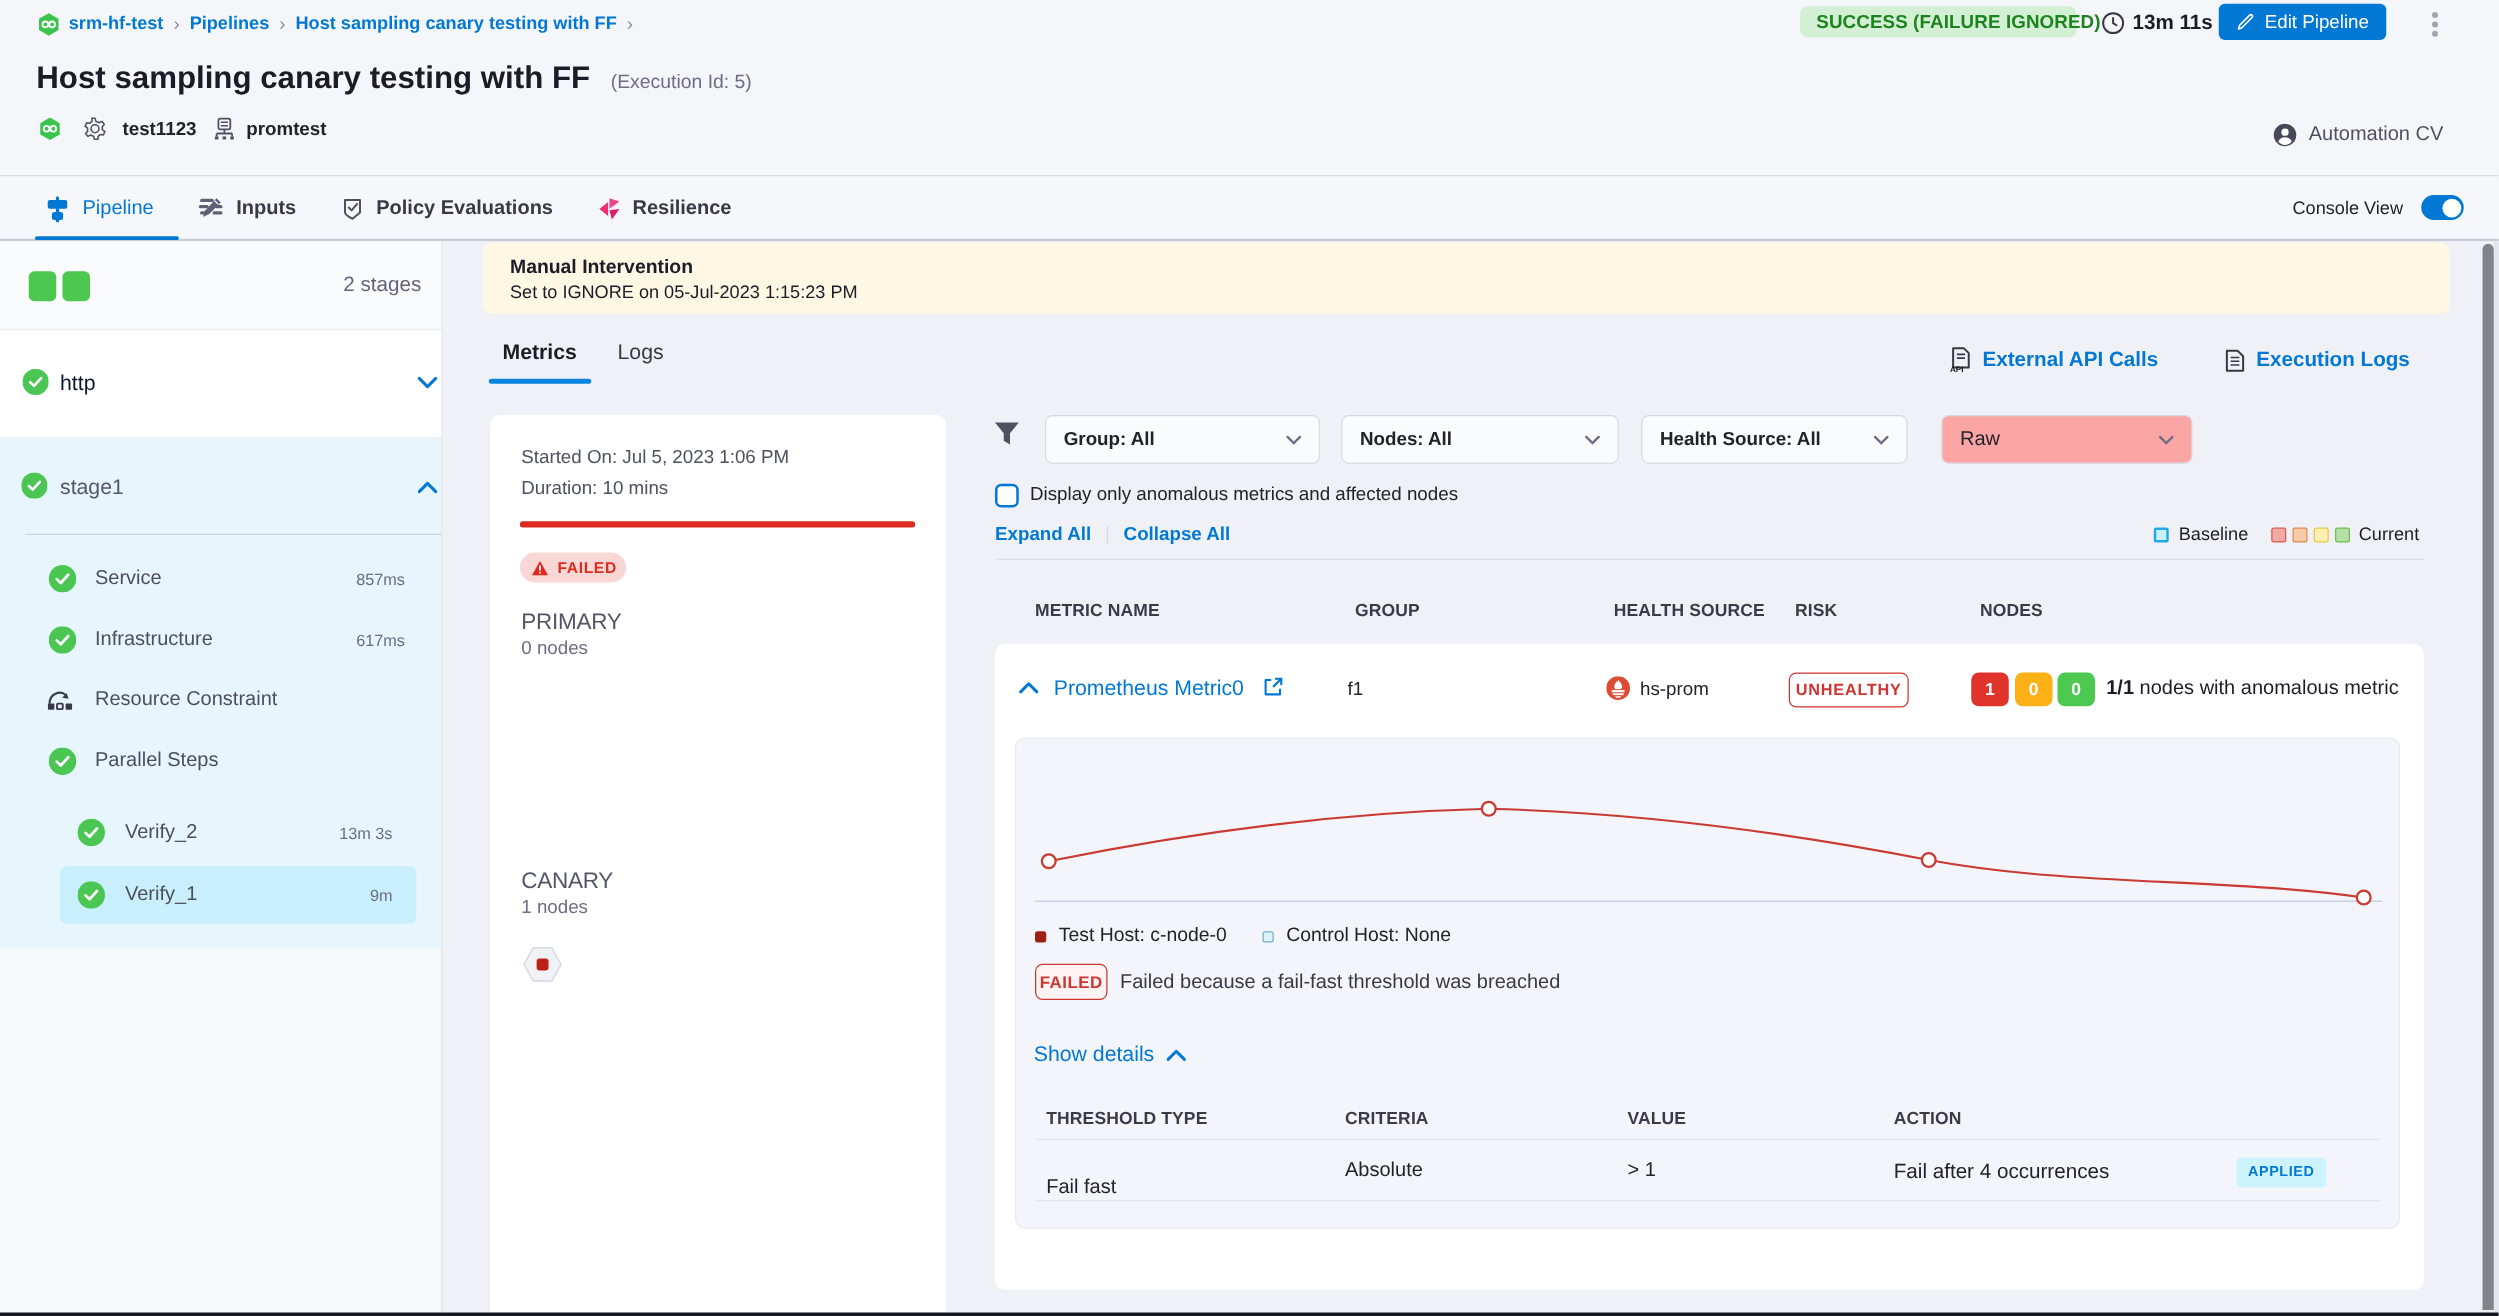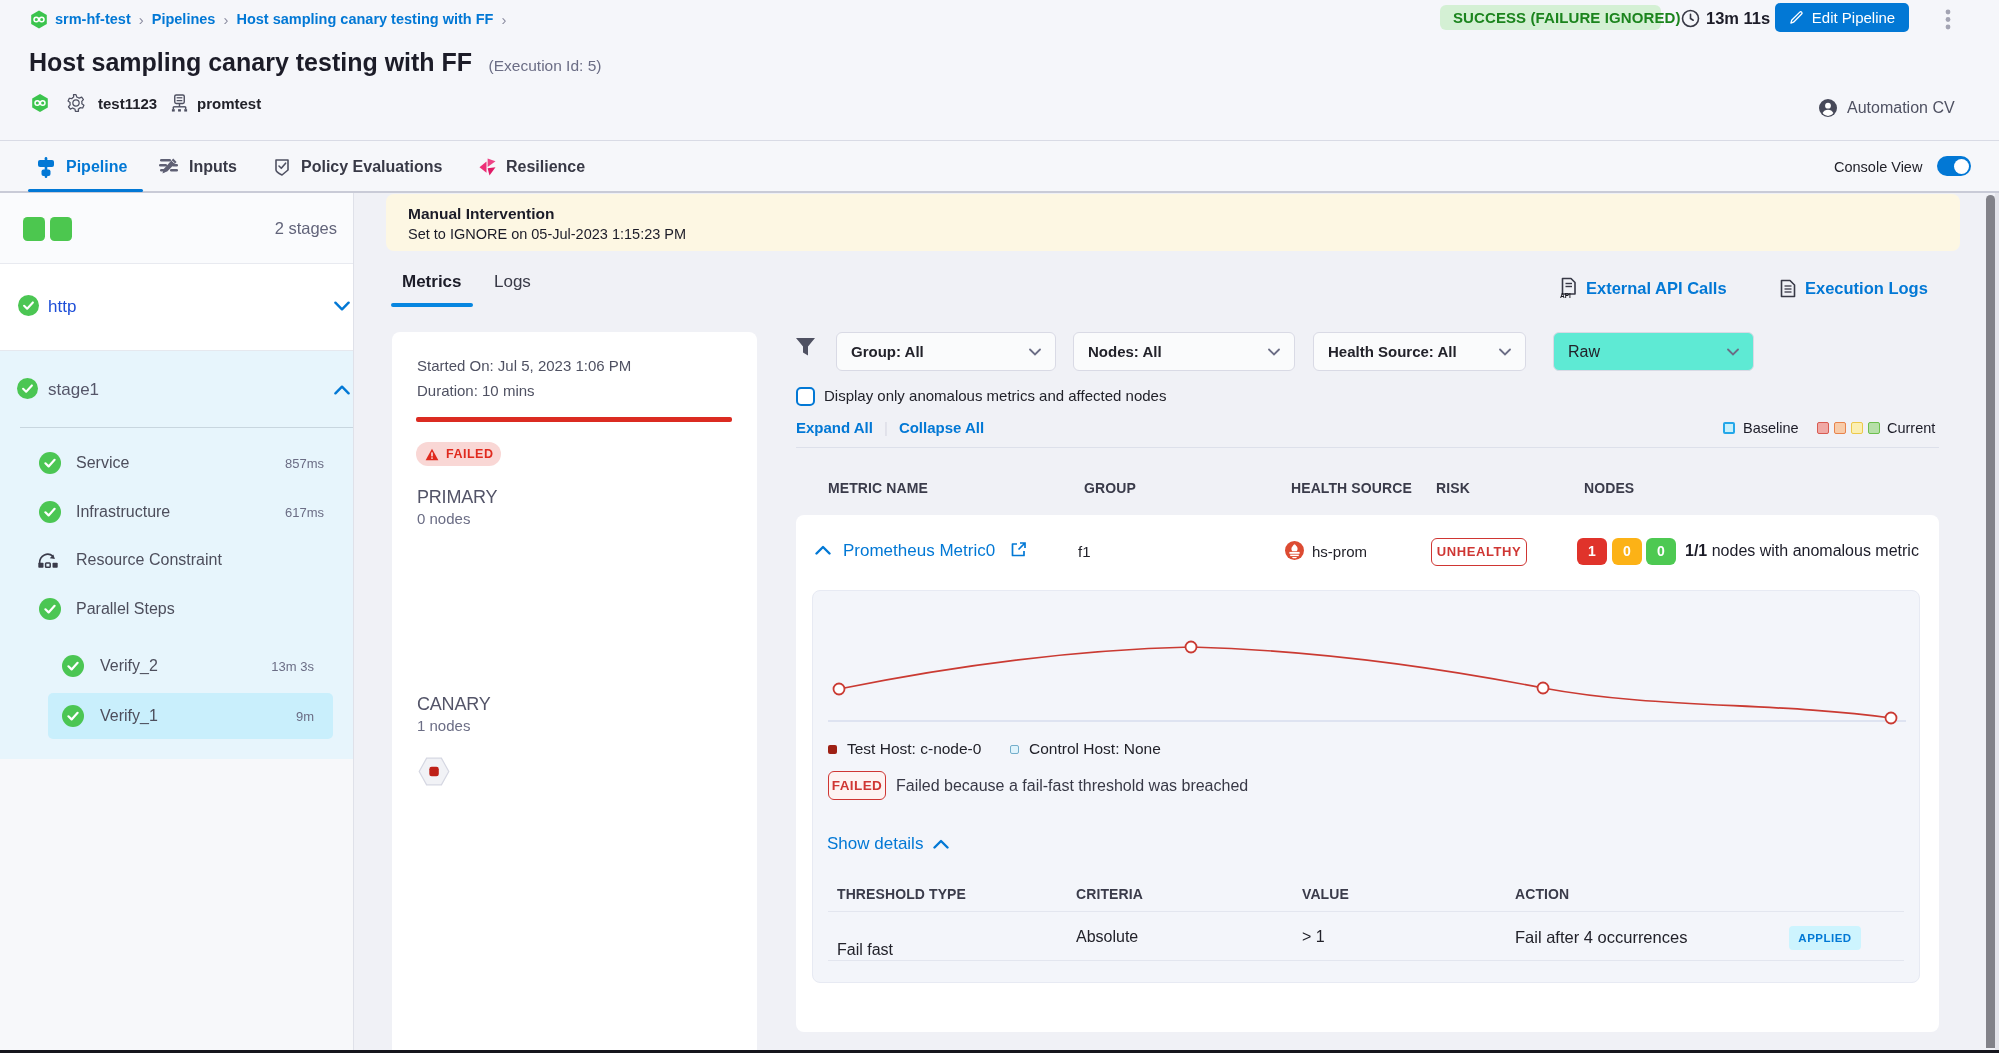--- a/index.html
+++ b/index.html
@@ -101,21 +101,21 @@
   <span style="margin-left:9px;font-size:16px;color:#4F5162;">Automation CV</span>
 </div>
 
 <div class="abs" style="left:0;top:140px;width:1999px;height:53px;background:#F6F7FA;border-top:1px solid #D9DBE5;border-bottom:2px solid #C9CBD7;"></div>
 <div class="abs row" style="left:38px;top:154px;height:26px;">
   <svg width="16" height="21" viewBox="0 0 16 21">
       <rect x="6.7" y="0" width="2.6" height="21" rx="1.3" fill="#0278D5"></rect>
       <rect x="0" y="3" width="16" height="7" rx="2" fill="#0278D5"></rect>
       <rect x="3.5" y="12.5" width="9" height="6.5" rx="2" fill="#0278D5"></rect>
     </svg>
-  <span style="margin-left:12px;font-size:16px;font-weight:700;color:#0278D5;">Pipeline</span>
+  <span style="margin-left:12px;font-size:16px;font-weight:400;color:#0278D5;">Pipeline</span>
 </div>
 <div class="abs" style="left:28px;top:189px;width:115px;height:3px;background:#0278D5;border-radius:2px;"></div>
 <div class="abs row" style="left:159px;top:154px;height:26px;">
   <svg width="20" height="18" viewBox="0 0 20 18">
       <g fill="#5F6074">
         <rect x="1" y="1" width="11" height="2.6" rx="1.3"></rect>
         <rect x="0" y="6" width="8" height="2.6" rx="1.3"></rect>
         <rect x="13" y="6" width="6" height="2.6" rx="1.3"></rect>
         <rect x="1" y="11" width="5" height="2.6" rx="1.3"></rect>
         <rect x="11" y="11" width="8" height="2.6" rx="1.3"></rect>
@@ -154,21 +154,21 @@
   <div style="position:absolute;left:0;top:0;width:353px;height:71px;background:#FAFBFD;border-bottom:1px solid #E8EAF0;">
     <div style="position:absolute;left:23px;top:24px;width:22px;height:24px;background:#4CC74F;border-radius:4.5px;"></div>
     <div style="position:absolute;left:50px;top:24px;width:22px;height:24px;background:#4CC74F;border-radius:4.5px;"></div>
     <div style="position:absolute;right:16px;top:26px;font-size:16.5px;color:#62647A;">2 stages</div>
   </div>
   <div style="position:absolute;left:0;top:71px;width:353px;height:87px;background:#fff;border-bottom:1px solid #E6E8EE;">
     <svg style="position:absolute;left:18px;top:31px;" width="21" height="21" viewBox="0 0 22 22">
         <circle cx="11" cy="11" r="11" fill="#4BC653"></circle>
         <path d="M6.4 11.3 L9.6 14.4 L15.6 7.8" stroke="#fff" stroke-width="2.2" fill="none" stroke-linecap="round" stroke-linejoin="round"></path>
       </svg>
-    <span style="position:absolute;left:48px;top:33px;font-size:17px;color:#1d4ed8;">http</span>
+    <span style="position:absolute;left:48px;top:33px;font-size:17px;color:#0f172a;">http</span>
     <svg style="position:absolute;left:334px;top:37px;" width="16" height="11" viewBox="0 0 17 11">
         <path d="M1.5 1.5 L8.5 8.5 L15.5 1.5" stroke="#0278D5" stroke-width="2.6" fill="none" stroke-linecap="round" stroke-linejoin="round"></path>
       </svg>
   </div>
   <div style="position:absolute;left:0;top:158px;width:353px;height:408px;background:#E7F5FC;">
     <svg style="position:absolute;left:17px;top:27px;" width="21" height="21" viewBox="0 0 22 22">
         <circle cx="11" cy="11" r="11" fill="#4BC653"></circle>
         <path d="M6.4 11.3 L9.6 14.4 L15.6 7.8" stroke="#fff" stroke-width="2.2" fill="none" stroke-linecap="round" stroke-linejoin="round"></path>
       </svg>
     <span style="position:absolute;left:48px;top:29px;font-size:17px;color:#555669;">stage1</span>
@@ -282,21 +282,21 @@
   <svg width="12" height="8" viewBox="0 0 12 8">
       <path d="M1 1.5 L6 6.5 L11 1.5" stroke="#6B6D85" stroke-width="1.8" fill="none" stroke-linecap="round"></path>
     </svg>
 </div>
 <div class="abs row" style="left:1313px;top:332px;width:213px;height:39px;background:#FAFBFC;border:1px solid #D9DAE5;border-radius:6px;padding:0 14px;justify-content:space-between;">
   <span style="font-size:15px;font-weight:700;color:#22222A;">Health Source: All</span>
   <svg width="12" height="8" viewBox="0 0 12 8">
       <path d="M1 1.5 L6 6.5 L11 1.5" stroke="#6B6D85" stroke-width="1.8" fill="none" stroke-linecap="round"></path>
     </svg>
 </div>
-<div class="abs row" style="left:1553px;top:332px;width:201px;height:39px;background:#5eead4;border:1px solid #D9DAE5;border-radius:6px;padding:0 14px;justify-content:space-between;">
+<div class="abs row" style="left:1553px;top:332px;width:201px;height:39px;background:#fca5a5;border:1px solid #D9DAE5;border-radius:6px;padding:0 14px;justify-content:space-between;">
   <span style="font-size:16px;color:#22222A;">Raw</span>
   <svg width="12" height="8" viewBox="0 0 12 8">
       <path d="M1 1.5 L6 6.5 L11 1.5" stroke="#6B6D85" stroke-width="1.8" fill="none" stroke-linecap="round"></path>
     </svg>
 </div>
 
 <div class="abs" style="left:796px;top:387px;width:19px;height:19px;background:#fff;border:2px solid #0278D5;border-radius:5px;"></div>
 <div class="abs" style="left:824px;top:387px;font-size:15px;color:#22222A;">Display only anomalous metrics and affected nodes</div>
 
 <div class="abs row" style="left:796px;top:417px;height:20px;">

